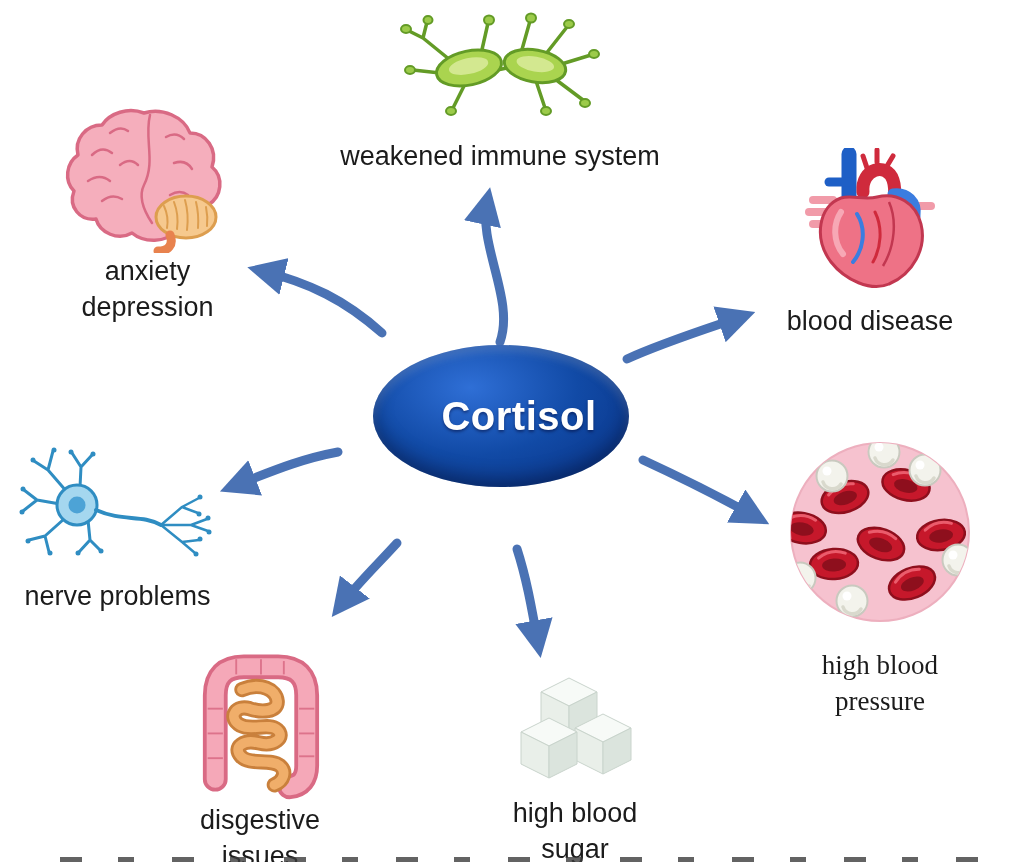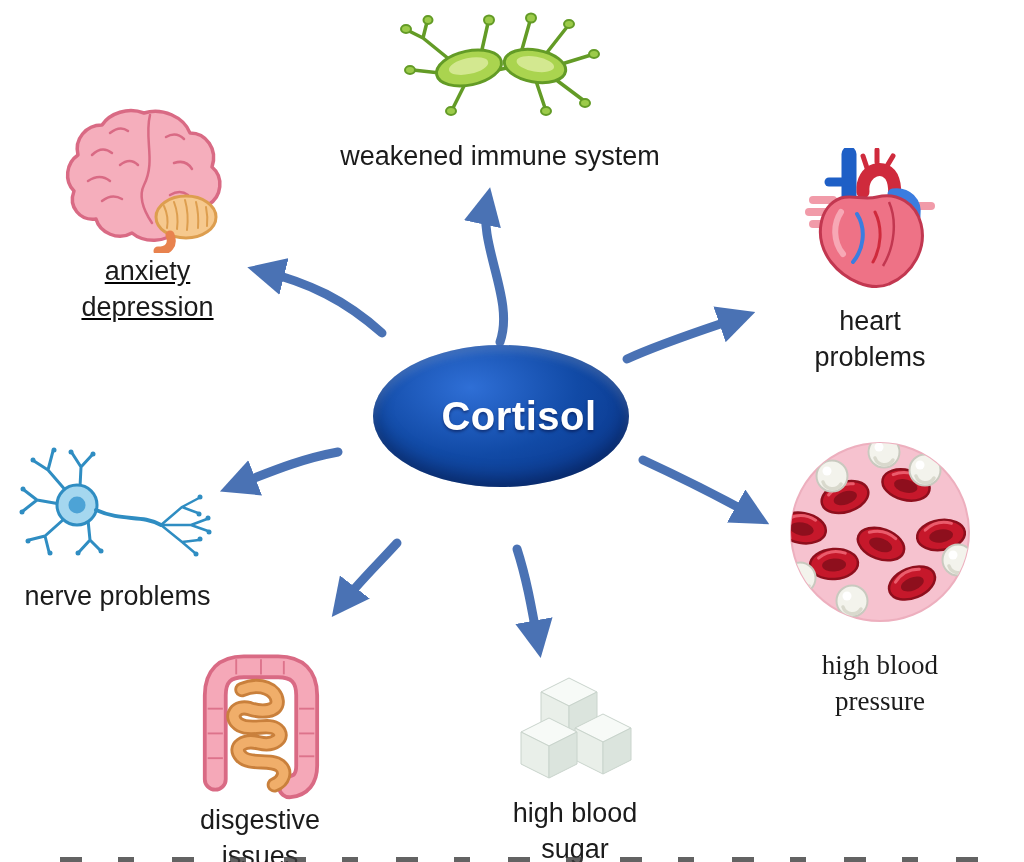--- a/index.html
+++ b/index.html
@@ -22,21 +22,21 @@
     background:radial-gradient(ellipse at 38% 30%, var(--center-top) 0%, var(--center-main) 48%, var(--center-deep) 100%);
     display:flex;align-items:center;justify-content:center;
     box-shadow:inset 0 -8px 18px rgba(0,0,20,.35), inset 0 6px 10px rgba(255,255,255,.18);
   }
   .center-node span{color:#ffffff;font-size:40px;font-weight:bold;letter-spacing:.5px;
     text-shadow:0 2px 3px rgba(0,0,40,.45);margin-left:36px;}
   figure.node{position:absolute;display:block;text-align:center;}
   figure.node svg{display:block;margin:0 auto;}
   figure.node figcaption{font-size:27px;line-height:1.35;color:var(--label-text);}
   .node-immune{left:330px;top:8px;width:340px;}
-  .node-mental{left:40px;top:103px;width:215px;text-decoration:underline;}
+  .node-mental{left:40px;top:103px;width:215px;}
   .node-heart{left:780px;top:148px;width:180px;}
   .node-bp{left:775px;top:440px;width:210px;}
   .node-bp figcaption{margin-top:22px;font-family:Liberation Serif, serif;}
   .node-nerve{left:10px;top:428px;width:215px;}
   .node-digestive{left:175px;top:642px;width:170px;}
   .node-sugar{left:480px;top:670px;width:190px;}
   .cropped-edge{
     position:absolute;left:60px;right:40px;bottom:0;height:5px;opacity:.8;
     background:repeating-linear-gradient(90deg,#3c3c3c 0 22px,transparent 22px 58px,#3c3c3c 58px 74px,transparent 74px 112px);
   }
@@ -149,21 +149,21 @@
         <path d="M 82 14 l 0 -12"></path>
         <path d="M 92 18 l 6 -10"></path>
       </g>
       <path d="M 98 46 C 112 44 122 54 120 68" stroke="#3b7de0" stroke-width="11" fill="none" stroke-linecap="round"></path>
       <path d="M 46 50 C 24 58 18 90 36 114 C 50 132 76 144 94 136 C 118 126 132 100 126 76 C 121 55 102 44 82 49 C 70 52 56 47 46 50 Z" fill="#ee7286" stroke="#c23750" stroke-width="3" stroke-linejoin="round"></path>
       <path d="M 94 54 C 102 72 100 98 88 118" stroke="#c23750" stroke-width="2.5" fill="none"></path>
       <path d="M 46 64 C 38 76 38 94 48 106" stroke="#f7a8b5" stroke-width="6" fill="none" stroke-linecap="round"></path>
       <path d="M 62 66 C 72 82 68 102 58 114" stroke="#3b7de0" stroke-width="4" fill="none" stroke-linecap="round"></path>
       <path d="M 80 64 C 88 80 86 100 78 114" stroke="#cf2a3c" stroke-width="3" fill="none" stroke-linecap="round"></path>
     </svg>
-    <figcaption>heart problems</figcaption>
+    <figcaption>blood disease</figcaption>
   </figure>
 
   <figure class="node node-bp">
     <svg width="185" height="185" viewBox="0 0 185 185">
       <defs>
         <clipPath id="bpclip">
             <circle cx="92" cy="92" r="89"></circle>
           </clipPath>
         <g id="rbc">
           <ellipse rx="24" ry="15" fill="#c6182b" stroke="#8e0f1d" stroke-width="2.5"></ellipse>

